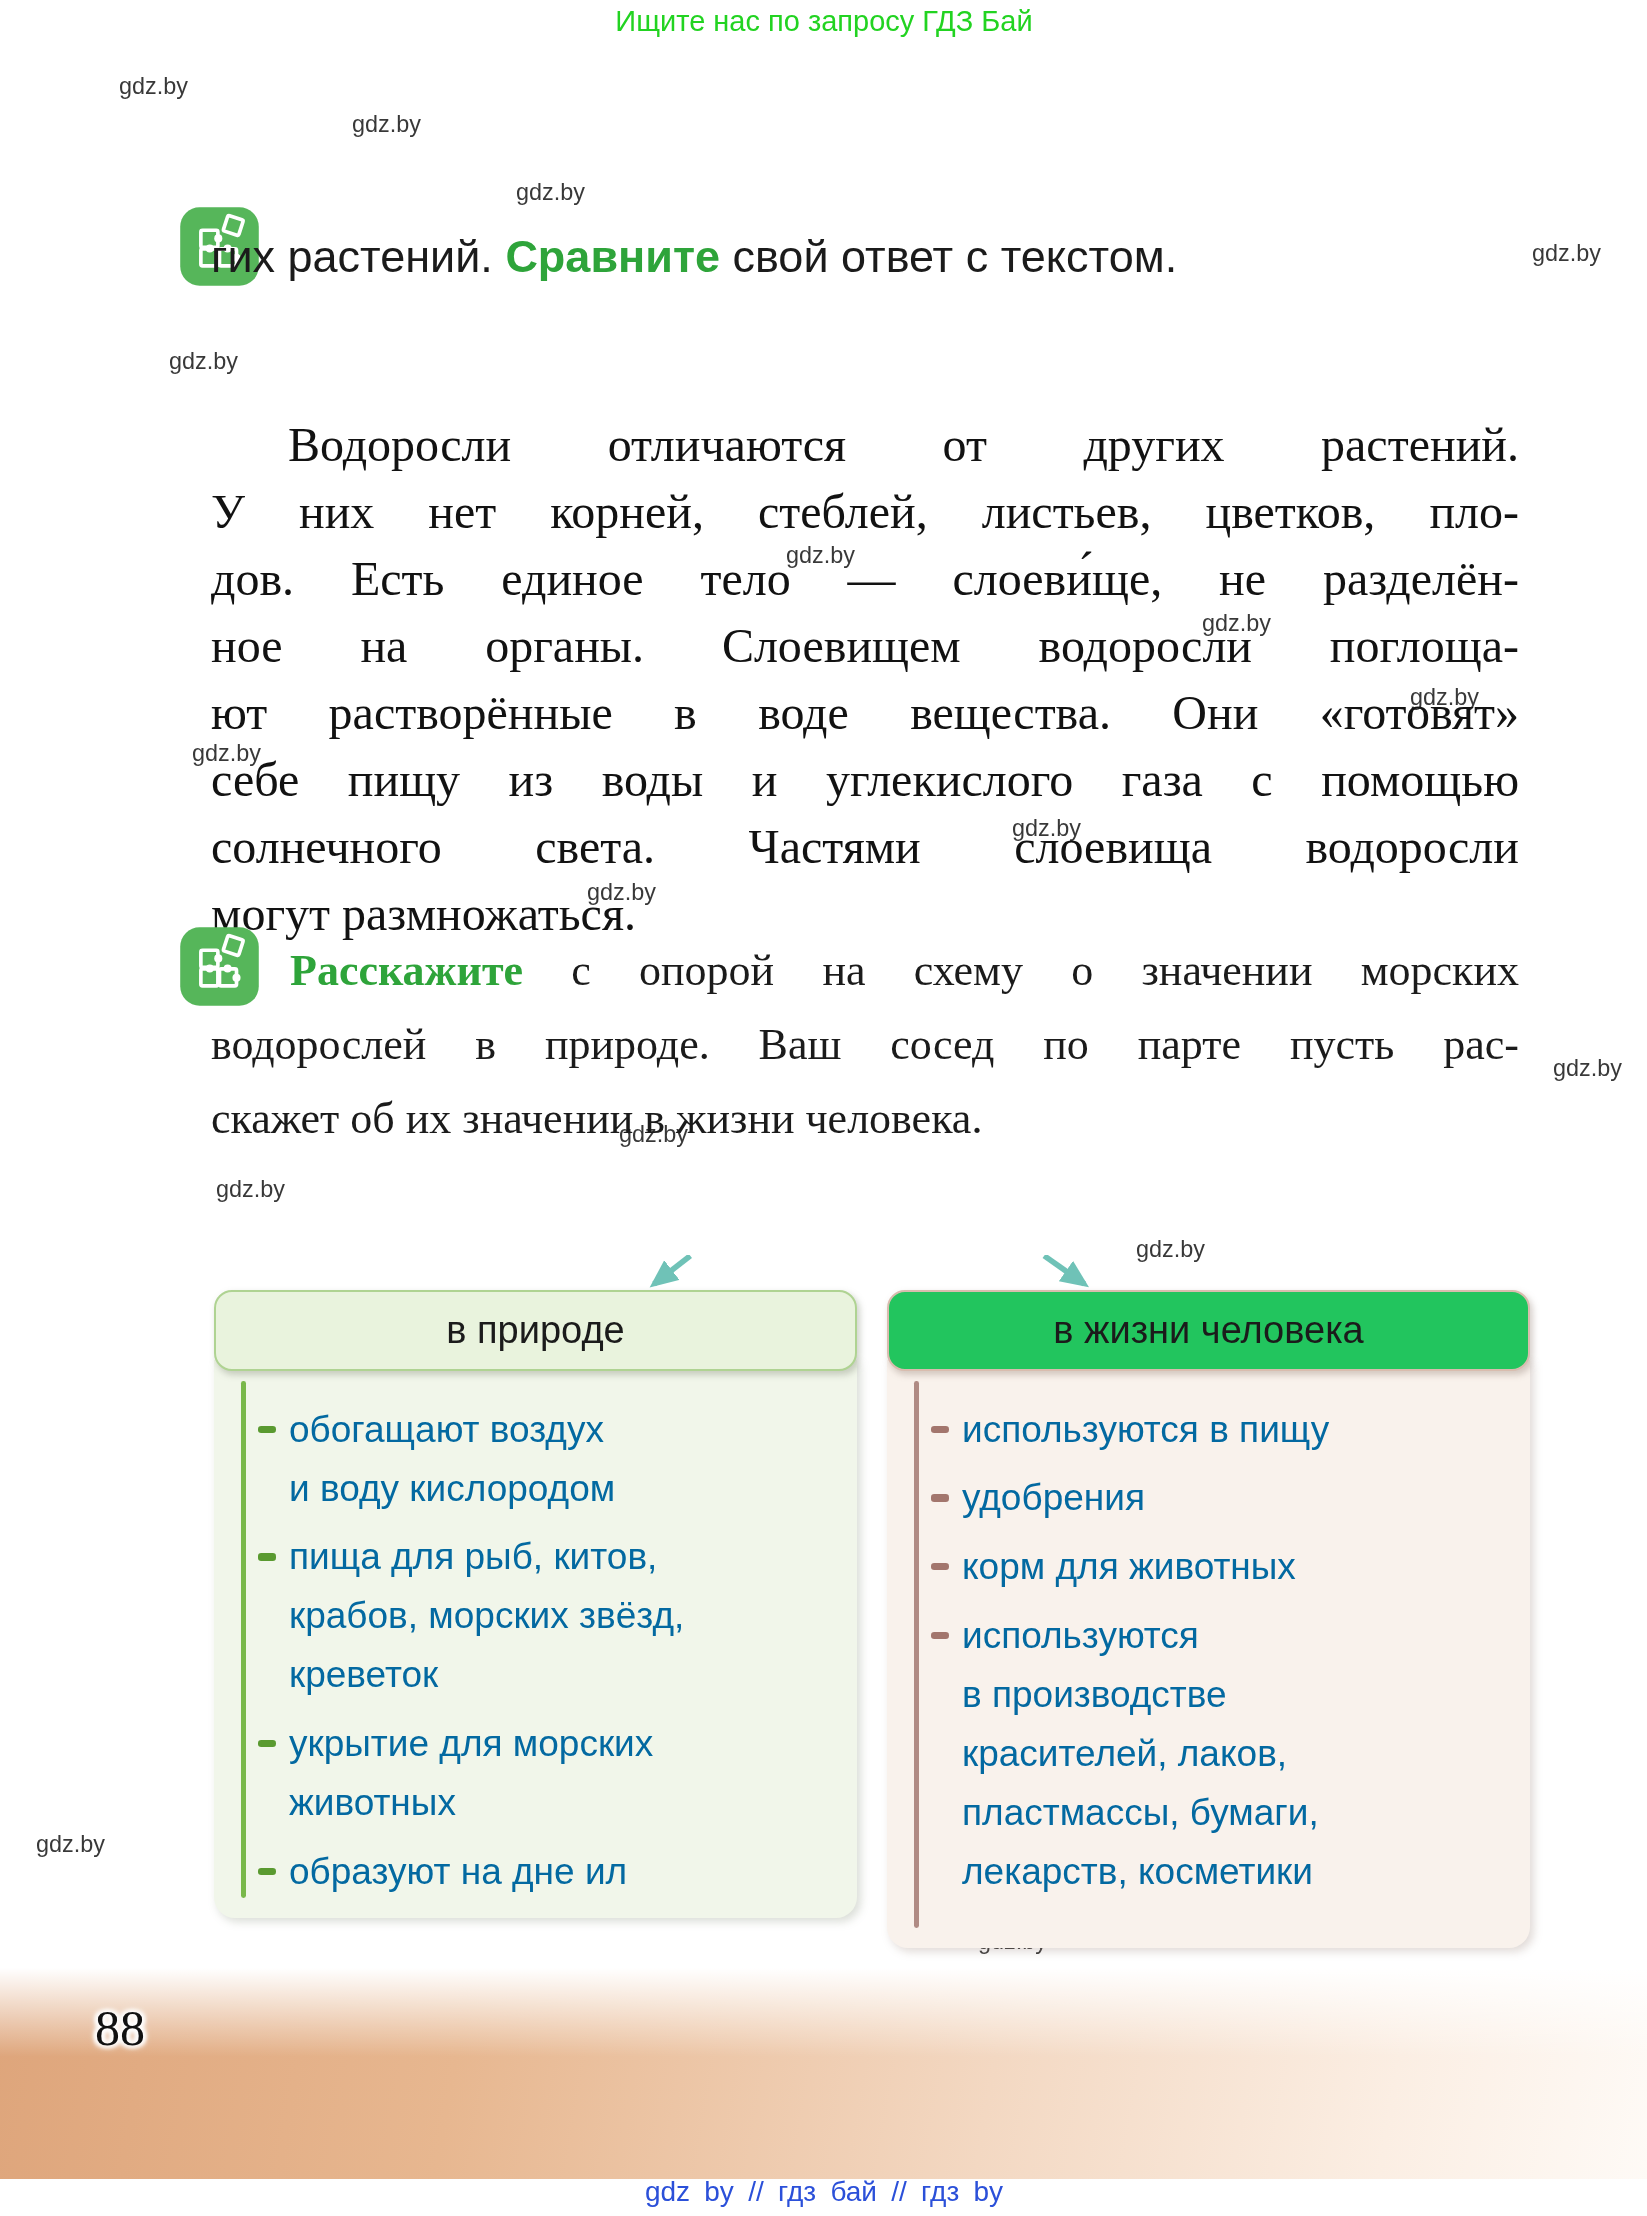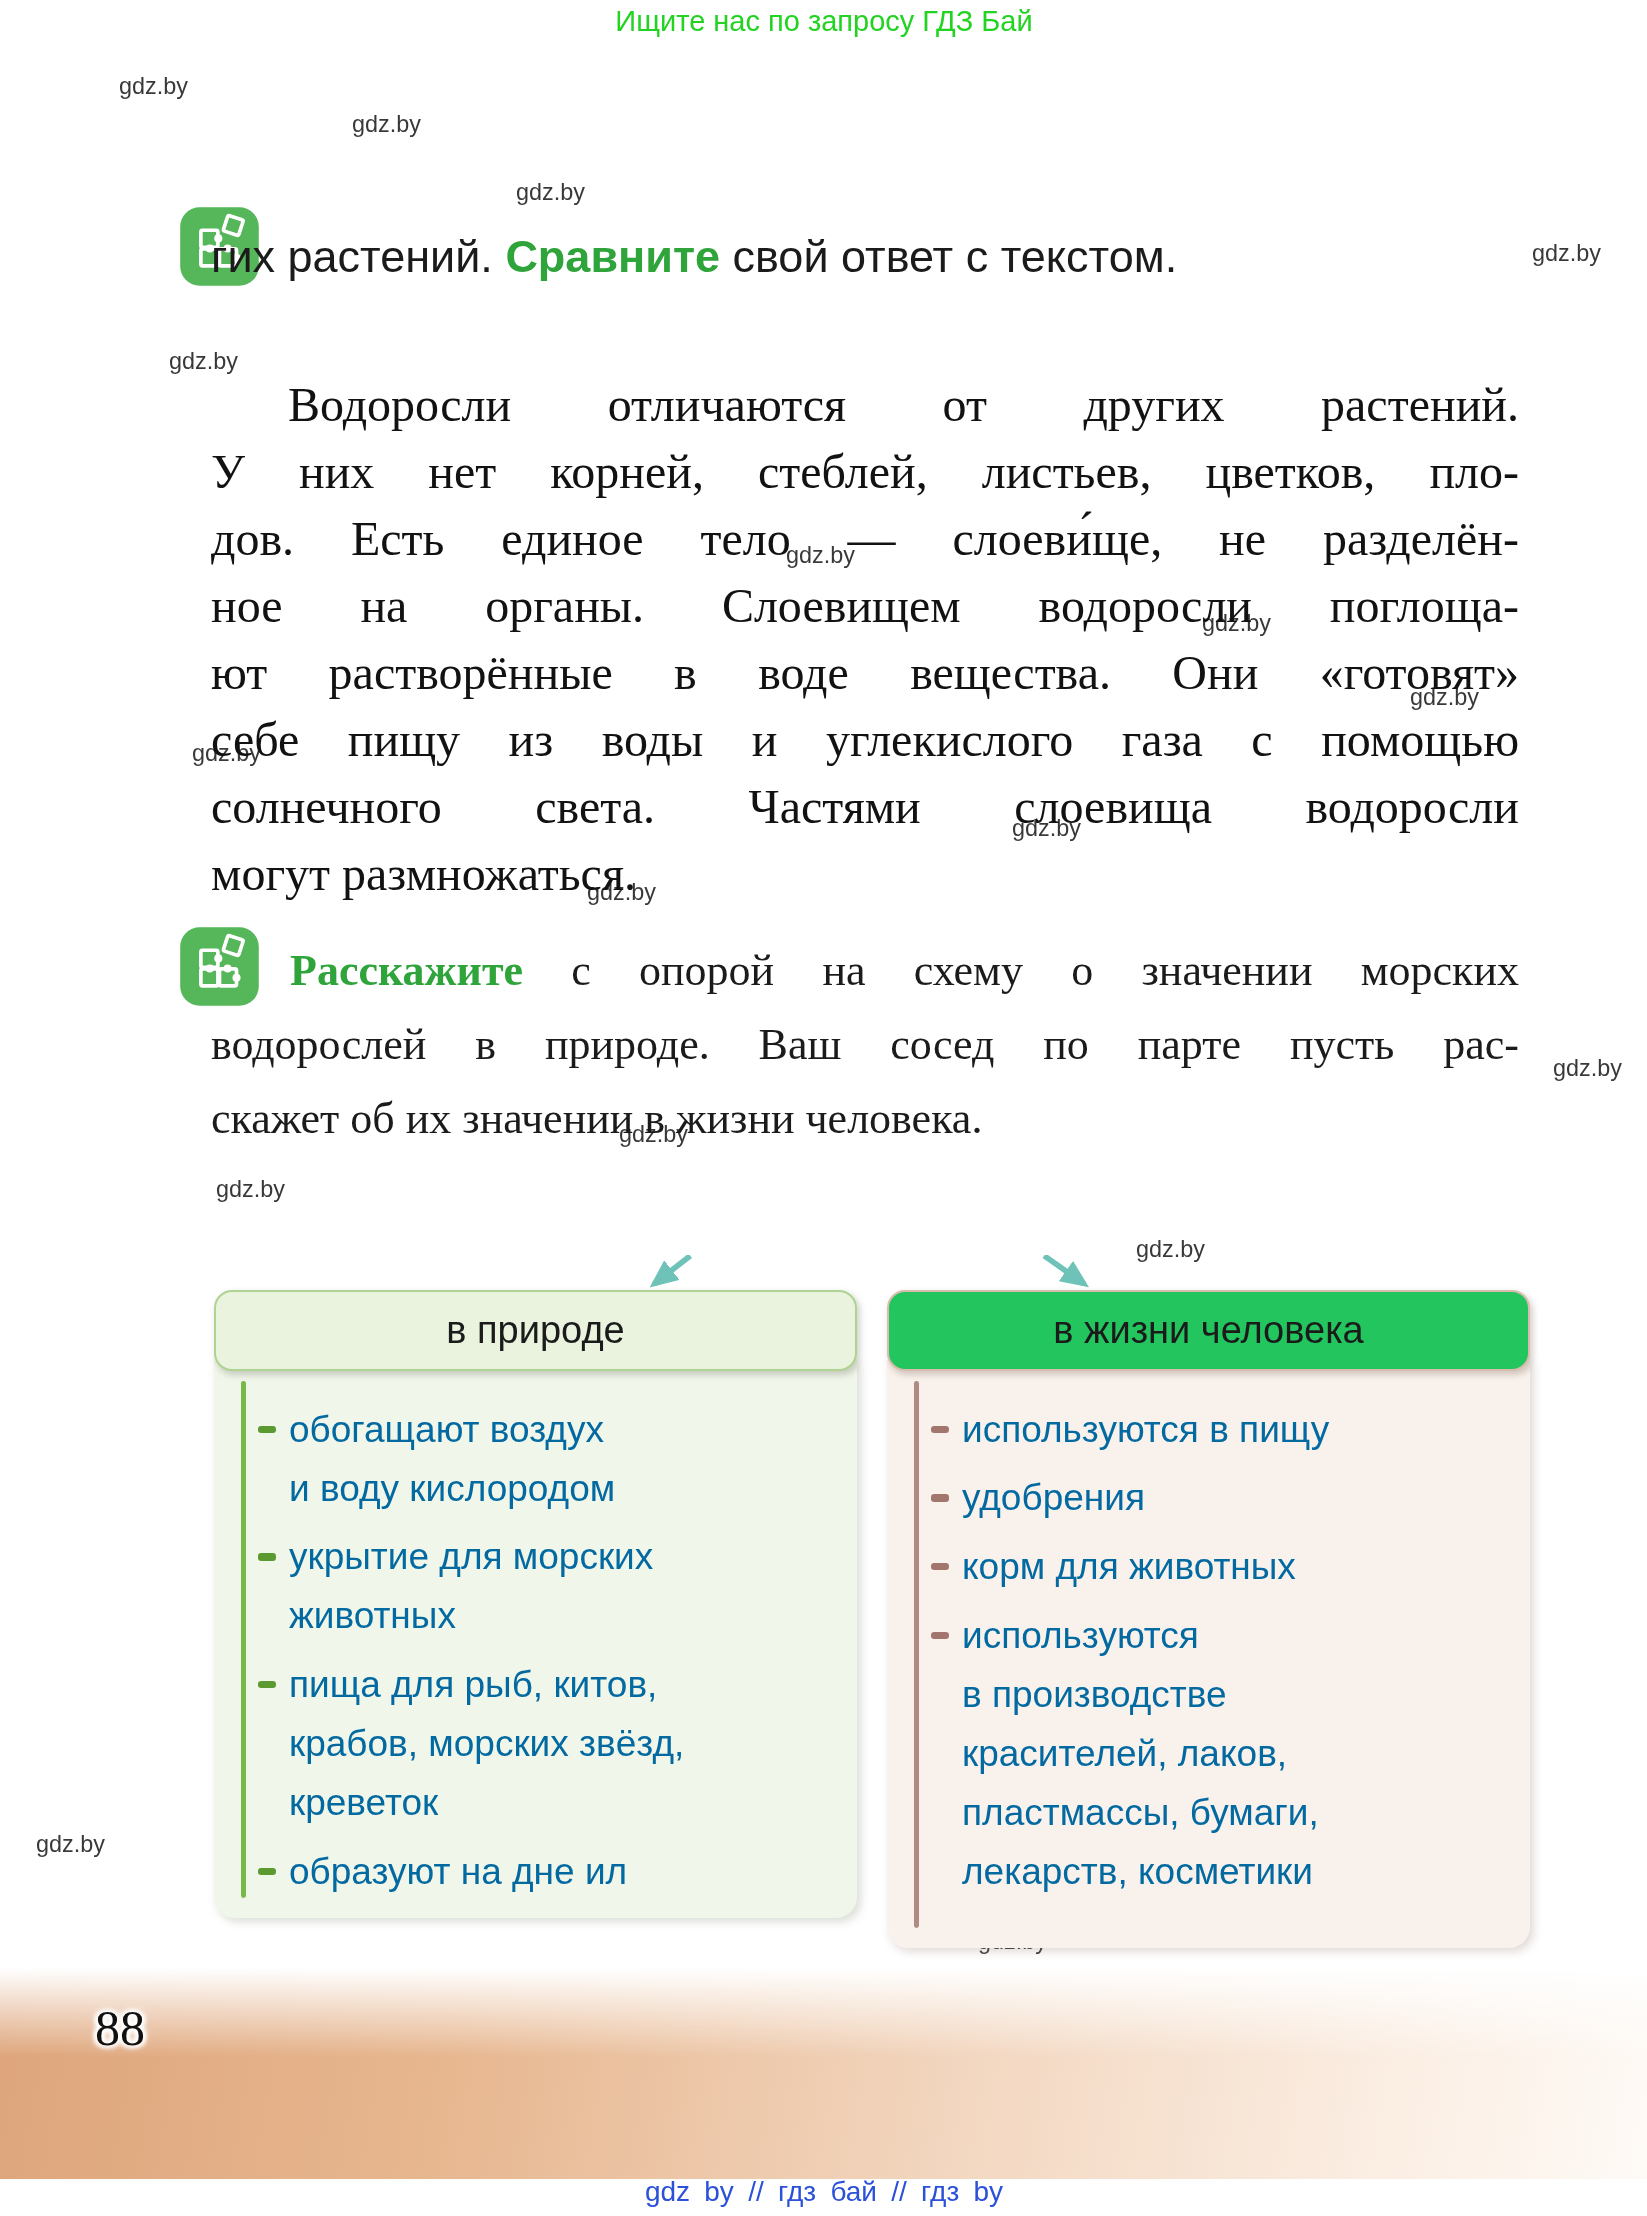--- a/index.html
+++ b/index.html
@@ -20,21 +20,21 @@
   .task2{top:934px;line-height:74px;font-size:44px;font-family:Liberation Serif, serif;}
   .tline{display:block;}
   .jline{text-align:justify;text-align-last:justify;}
   .indent{text-indent:79px;}
   .green{color:#2ea43a;font-weight:bold;}
 
   
   .paragraph{position:absolute;left:211px;top:371px;width:1308px;
              font-family:"Liberation Serif",serif;font-size:48px;line-height:67px;color:#121212;}
   .pline{display:block;text-align:justify;text-align-last:justify;}
-  .pline.first{text-indent:77px;}
+  .pline.first{text-indent:77px;margin-top:40px;}
   .pline.last{text-align:left;text-align-last:left;}
 
   
   .title-box{position:absolute;left:498px;top:1161px;width:750px;height:94px;
              background:#edf7f5;border:2.4px solid #49aca0;border-radius:21px;
              display:flex;align-items:center;justify-content:center;
              box-shadow:1.6px 3.2px 7.3px rgba(110,140,135,.35);}
   .title-box span{font-size:40px;font-weight:bold;color:#0d8173;letter-spacing:2.4px;word-spacing:13px;}
   .arrows{position:absolute;left:484px;top:1255px;}
 
@@ -170,30 +170,30 @@
       <div class="item">
         <span class="dash"></span>
         <div class="item-lines">
           <div>обогащают воздух</div>
           <div>и воду кислородом</div>
         </div>
       </div>
       <div class="item">
         <span class="dash"></span>
         <div class="item-lines">
-          <div>укрытие для морских</div>
-          <div>животных</div>
-        </div>
-      </div>
-      <div class="item">
-        <span class="dash"></span>
-        <div class="item-lines">
           <div>пища для рыб, китов,</div>
           <div>крабов, морских звёзд,</div>
           <div>креветок</div>
+        </div>
+      </div>
+      <div class="item">
+        <span class="dash"></span>
+        <div class="item-lines">
+          <div>укрытие для морских</div>
+          <div>животных</div>
         </div>
       </div>
       <div class="item">
         <span class="dash"></span>
         <div class="item-lines">
           <div>образуют на дне ил</div>
         </div>
       </div>
     </div>
   </div>

